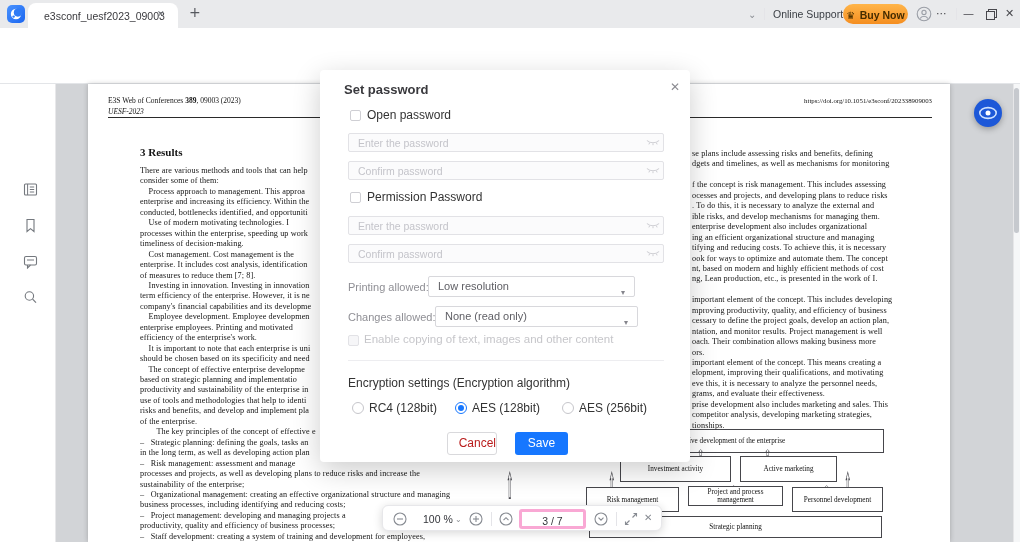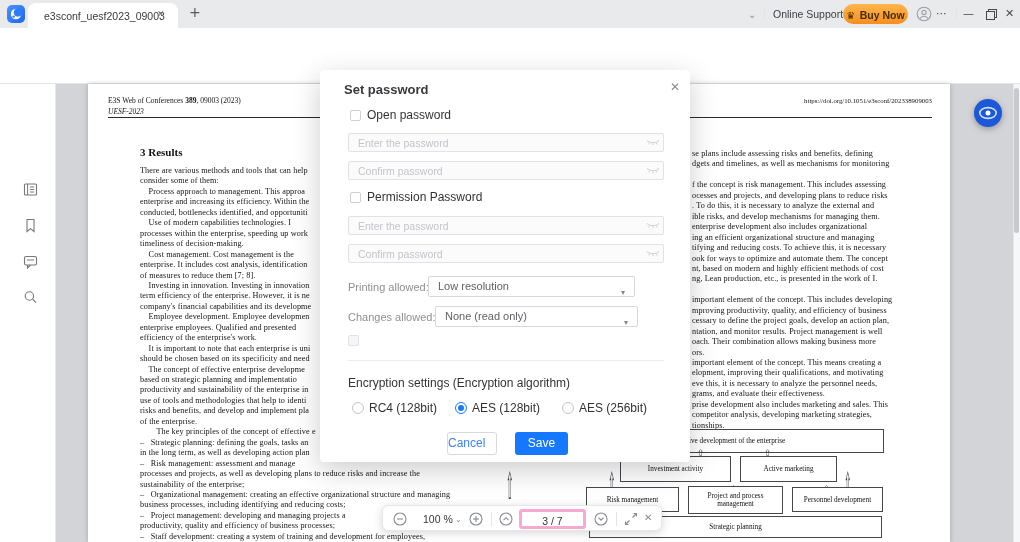--- a/index.html
+++ b/index.html
@@ -37,21 +37,21 @@
   .pw { position:absolute; width:316px; height:19px; border:1px solid #e2e2e6; border-radius:2px; background:#fbfbfc; font-size:10.5px; padding-left:9px; color:#707076; outline:none; }
   .pw::placeholder { color:#c4c4ca; }
   .eye { position:absolute; }
   .field-label { position:absolute; font-size:11px; color:#8f8f95; }
   .sel-box { position:absolute; height:21px; border:1px solid #d8d8dc; border-radius:2px; background:#fff; font-size:11px; color:#606066; line-height:19px; padding-left:9px; }
   .sel-caret { position:absolute; font-size:8px; color:#85858c; font-family:"DejaVu Sans",sans-serif; }
   .rb { position:absolute; width:12px; height:12px; border:1px solid #c6c6cb; border-radius:50%; background:#fff; }
   .rb.sel { border-color:#1677ff; }
   .rb.sel::after { content:''; display:block; width:6px; height:6px; margin:2px; border-radius:50%; background:#1677ff; }
   .rb-label { position:absolute; font-size:12px; color:#333; }
-  #btn-cancel { left:127px; top:362px; width:50px; height:23px; background:#fff; border:1px solid #d9d9dc; border-radius:3px; font-size:12px; color:#3b82f6; text-align:left; line-height:21px; }
+  #btn-cancel { left:127px; top:362px; width:50px; height:23px; background:#fff; border:1px solid #d9d9dc; border-radius:3px; font-size:12px; color:#b91c1c; text-align:right; line-height:21px; }
   #btn-save { left:195px; top:362px; width:53px; height:23px; background:#1677ff; border-radius:3px; font-size:12px; color:#fff; text-align:center; line-height:23px; }
   
   #floatbar { left:382px; top:505px; width:280px; height:26px; background:#fff; border:1px solid #e7e7ea; border-radius:6px; box-shadow:0 2px 10px rgba(0,0,0,.16); z-index:30; }
   #fab { left:974px; top:99px; width:28px; height:28px; border-radius:50%; background:#1d58d8; z-index:40; box-shadow:0 2px 6px rgba(0,0,0,.3); display:flex; align-items:center; justify-content:center; }
   #scrollbar { left:1013px; top:84px; width:7px; height:458px; background:#f6f7f8; border-left:1px solid #e6e6e8; }
   #scrollthumb { left:1014px; top:88px; width:5px; height:145px; background:#c6c9ce; border-radius:3px; }
   svg { display:block; }
 </style>
 </head>
 <body>
@@ -236,31 +236,31 @@
 
   <div class="abs serif" style="left:52px;top:62px;font-size:11px;font-weight:bold;">3 Results</div>
 </div>
 
 <div id="left-col" class="abs" style="left:0;top:0;">
     <div class="dline" style="left: 140px; top: 166px;">There are various methods and tools that can help</div>
     <div class="dline" style="left: 140px; top: 176.45px;">consider some of them:</div>
     <div class="dline" style="left: 140px; top: 186.9px;">    Process approach to management. This approa</div>
     <div class="dline" style="left: 140px; top: 197.35px;">enterprise and increasing its efficiency. Within the</div>
     <div class="dline" style="left: 140px; top: 207.8px;">conducted, bottlenecks identified, and opportuniti</div>
-    <div class="dline" style="left: 140px; top: 218.25px;">    Use of modern capabilities technologies. I</div>
+    <div class="dline" style="left: 140px; top: 218.25px;">    Use of modern motivating technologies. I</div>
     <div class="dline" style="left: 140px; top: 228.7px;">processes within the enterprise, speeding up work</div>
     <div class="dline" style="left: 140px; top: 239.15px;">timeliness of decision-making.</div>
     <div class="dline" style="left: 140px; top: 249.6px;">    Cost management. Cost management is the</div>
     <div class="dline" style="left: 140px; top: 260.05px;">enterprise. It includes cost analysis, identification</div>
     <div class="dline" style="left: 140px; top: 270.5px;">of measures to reduce them [7; 8].</div>
     <div class="dline" style="left: 140px; top: 280.95px;">    Investing in innovation. Investing in innovation</div>
     <div class="dline" style="left: 140px; top: 291.4px;">term efficiency of the enterprise. However, it is ne</div>
     <div class="dline" style="left: 140px; top: 301.85px;">company's financial capabilities and its developme</div>
     <div class="dline" style="left: 140px; top: 312.3px;">    Employee development. Employee developmen</div>
-    <div class="dline" style="left: 140px; top: 322.75px;">enterprise employees. Qualified and presented</div>
+    <div class="dline" style="left: 140px; top: 322.75px;">enterprise employees. Printing and motivated</div>
     <div class="dline" style="left: 140px; top: 333.2px;">efficiency of the enterprise's work.</div>
     <div class="dline" style="left: 140px; top: 343.65px;">    It is important to note that each enterprise is uni</div>
     <div class="dline" style="left: 140px; top: 354.1px;">should be chosen based on its specificity and need</div>
     <div class="dline" style="left: 140px; top: 364.55px;">    The concept of effective enterprise developme</div>
     <div class="dline" style="left: 140px; top: 375px;">based on strategic planning and implementatio</div>
     <div class="dline" style="left: 140px; top: 385.45px;">productivity and sustainability of the enterprise in</div>
     <div class="dline" style="left: 140px; top: 395.9px;">use of tools and methodologies that help to identi</div>
     <div class="dline" style="left: 140px; top: 406.35px;">risks and benefits, and develop and implement pla</div>
     <div class="dline" style="left: 140px; top: 416.8px;">of the enterprise.</div>
     <div class="dline" style="left: 148px; top: 427.25px;">    The key principles of the concept of effective e</div>
@@ -316,21 +316,21 @@
     <span style="width:70px;">Investment activity</span>
   </div>
   <div class="dbox" style="left:740px;top:456px;width:97px;height:26px;">
     <span>Active marketing</span>
   </div>
   <span class="uparrow" style="left:730px;top:484px;">⇧</span>
   <span class="uparrow" style="left:823px;top:484px;">⇧</span>
   <div class="dbox" style="left:586px;top:487px;width:93px;height:25px;">
     <span>Risk management</span>
   </div>
-  <div class="dbox" style="left:688px;top:486px;width:95px;height:28px;">
+  <div class="dbox" style="left:688px;top:486px;width:95px;height:20px;">
     <span style="width:78px;">Project and process management</span>
   </div>
   <div class="dbox" style="left:792px;top:487px;width:91px;height:25px;">
     <span style="width:86px;">Personnel development</span>
   </div>
   <span class="uparrow" style="left:678px;top:516px;">⇧</span>
   <span class="uparrow" style="left:784px;top:516px;">⇧</span>
   <div class="dbox" style="left:589px;top:516px;width:293px;height:22px;">
     <span>Strategic planning</span>
   </div>
@@ -390,20 +390,21 @@
     <span class="sel-caret" style="left:192px;top:6px;">▾</span>
   </div>
 
   <span class="field-label" style="left:28px;top:241px;">Changes allowed:</span>
   <div class="sel-box" style="left:115px;top:236px;width:203px;">
     <span>None (read only)</span>
     <span class="sel-caret" style="left:188px;top:6px;">▾</span>
   </div>
 
   <div class="cb dis" style="left:28px;top:265px;"></div>
+  <span class="cb-label" style="left:44px;top:263px;font-size:11.5px;color:#c6c6ca;">Enable copying of text, images and other content</span>
 
   <div class="abs" style="left:28px;top:290px;width:316px;height:1px;background:#ededf0;"></div>
 
   <div class="abs" style="left:28px;top:306px;font-size:12px;color:#333;">Encryption settings (Encryption algorithm)</div>
 
   <div class="rb" style="left:32px;top:332px;"></div>
   <span class="rb-label" style="left:49px;top:331px;">RC4 (128bit)</span>
   <div class="rb sel" style="left:135px;top:332px;"></div>
   <span class="rb-label" style="left:152px;top:331px;">AES (128bit)</span>
   <div class="rb" style="left:242px;top:332px;"></div>

